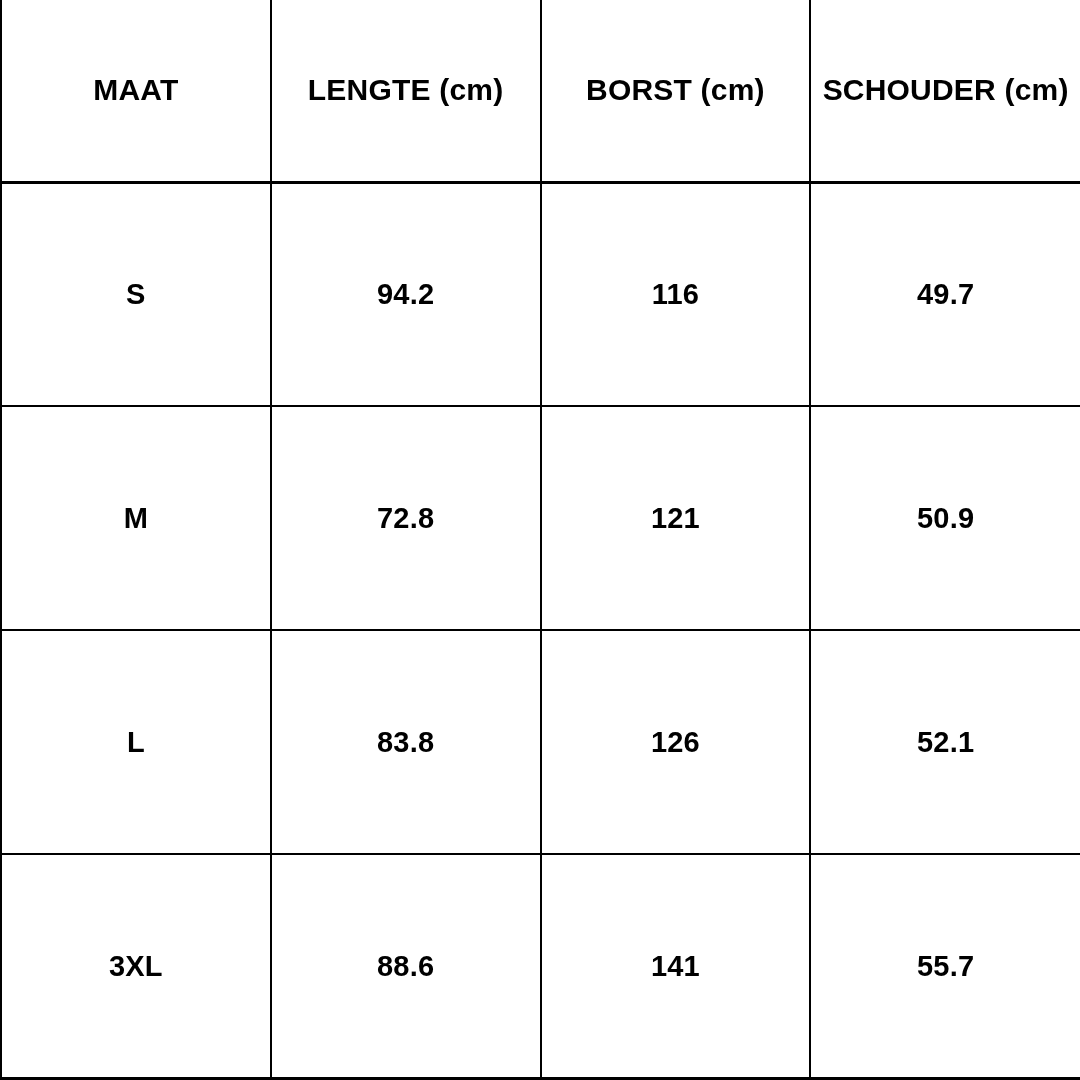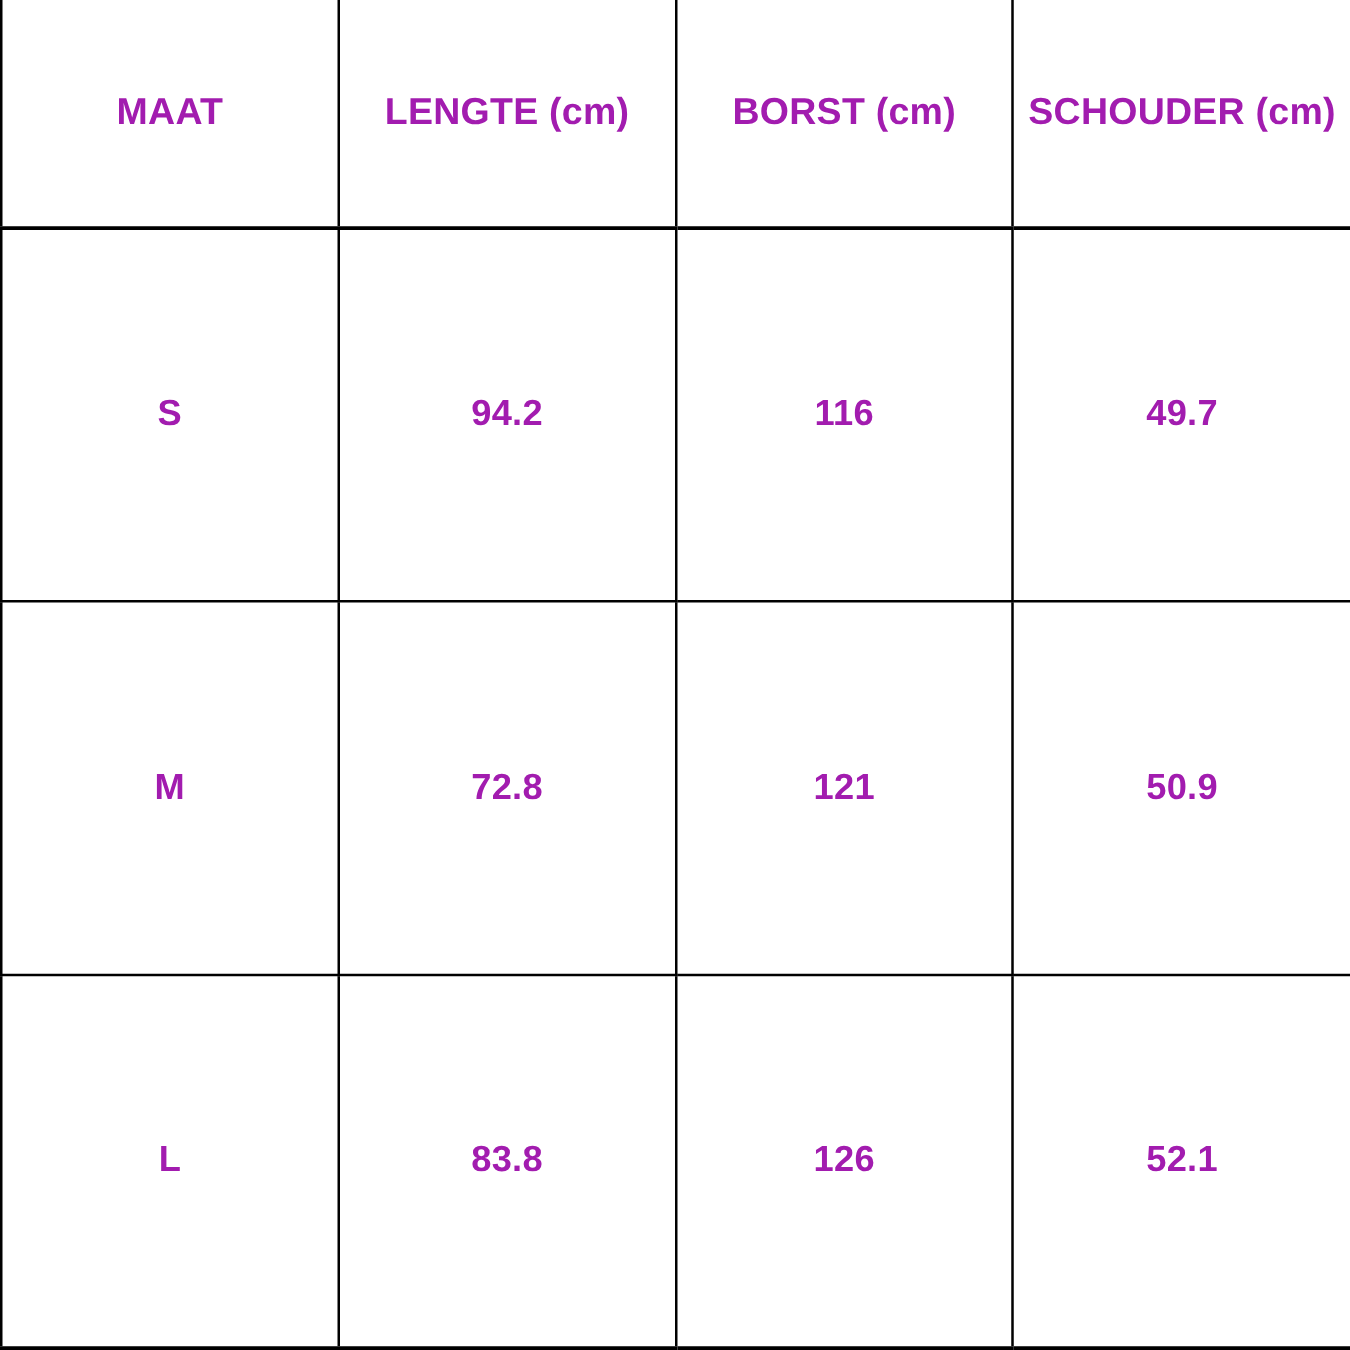--- a/index.html
+++ b/index.html
@@ -25,21 +25,21 @@
   }
 
   #size-chart col { width: 25%; }
 
   #size-chart th,
   #size-chart td {
     border: 2px solid #000000;
     border-top-width: 2px;
     text-align: center;
     vertical-align: middle;
-    color: #a21caf;
+    color: #000000;
     font-weight: bold;
     padding: 0 4px;
     box-sizing: border-box;
     background: #ffffff;
   }
 
   
   #size-chart thead tr { height: 182px; }
   #size-chart thead th {
     font-size: 30px;
@@ -92,14 +92,20 @@
       <td>72.8</td>
       <td>121</td>
       <td>50.9</td>
     </tr>
     <tr>
       <td class="cell-size">L</td>
       <td>83.8</td>
       <td>126</td>
       <td>52.1</td>
     </tr>
+    <tr>
+      <td class="cell-size">3XL</td>
+      <td>88.6</td>
+      <td>141</td>
+      <td>55.7</td>
+    </tr>
   </tbody>
 </table>
 
 </body></html>

